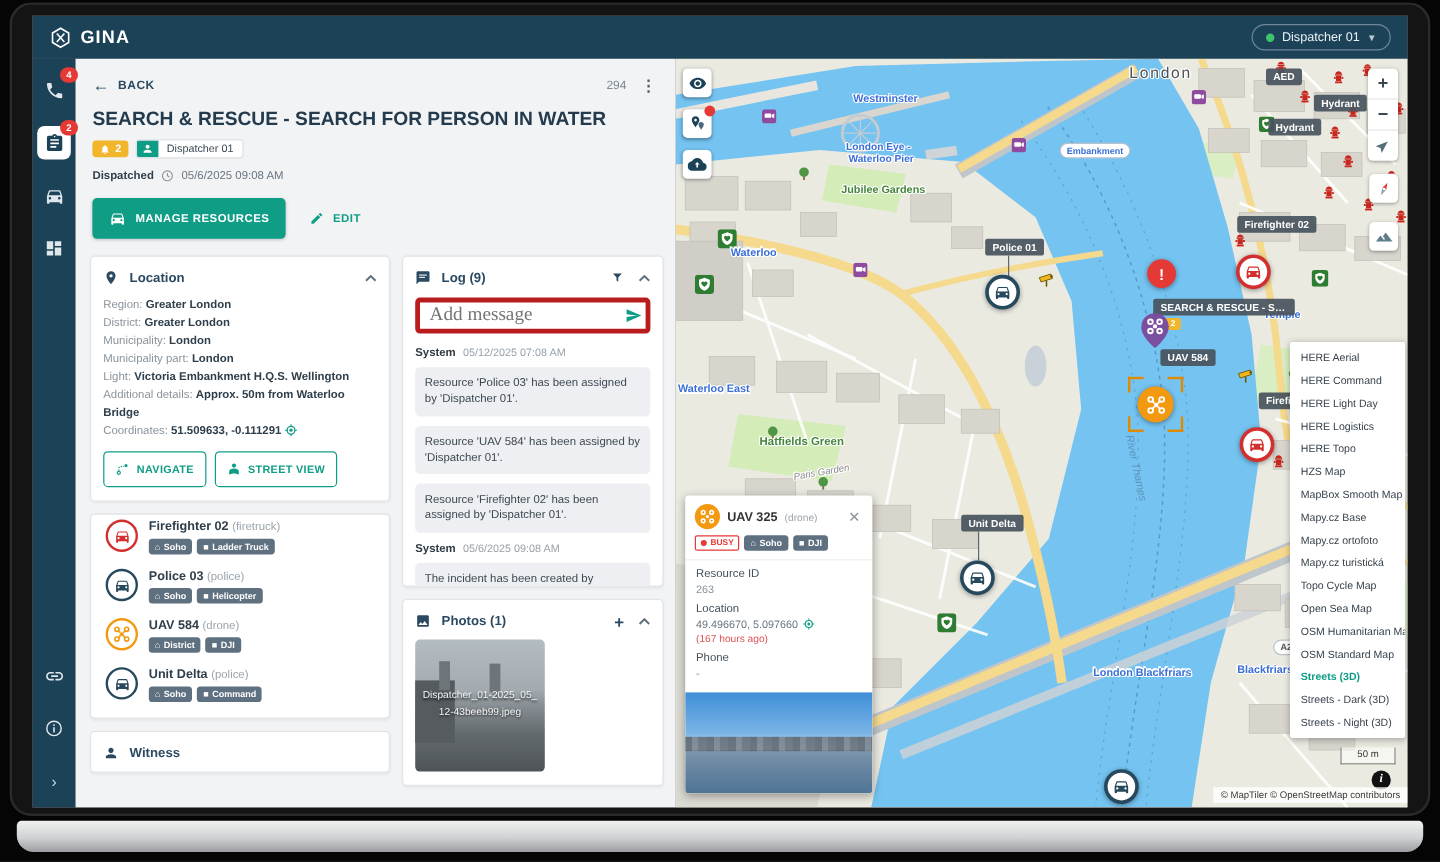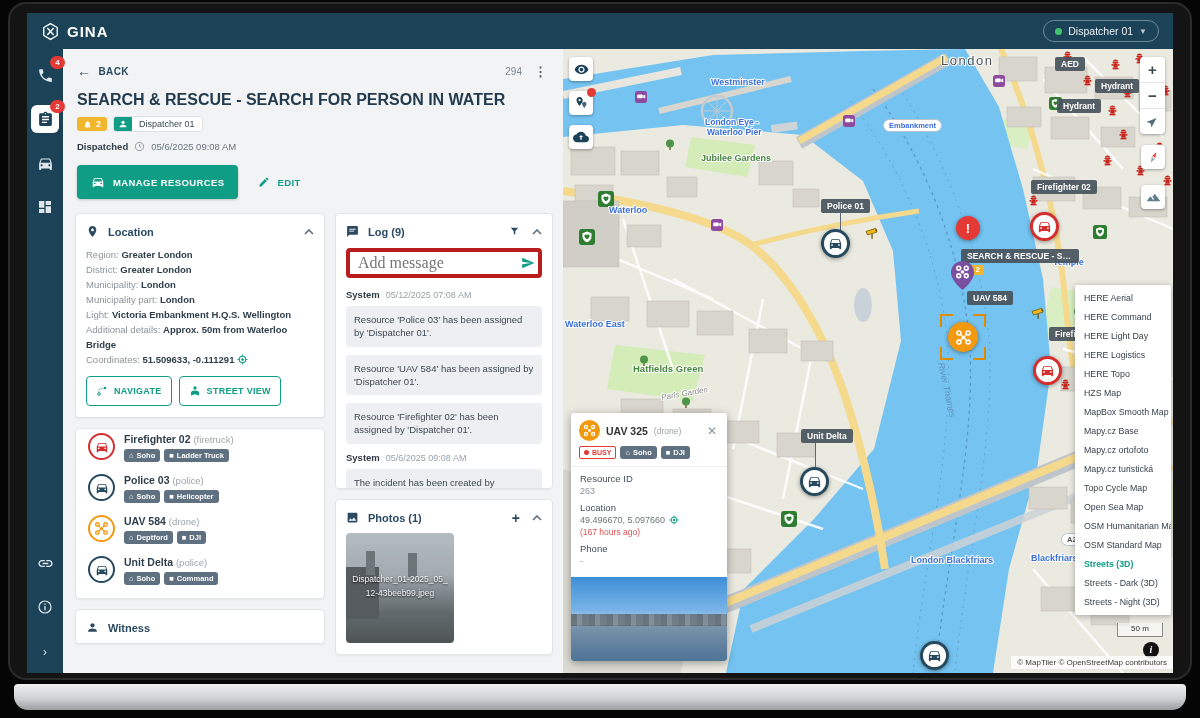--- a/index.html
+++ b/index.html
@@ -365,21 +365,21 @@
                         <circle cx="5.5" cy="18.5" r="2.8"></circle>
                         <circle cx="18.5" cy="18.5" r="2.8"></circle>
                         <path d="M7.5 7.5 10 10M16.5 7.5 14 10M7.5 16.5 10 14M16.5 16.5 14 14"></path>
                       </g>
                       <circle cx="12" cy="12" r="2.6" fill="currentColor"></circle>
                     </svg>
                   </span>
                 <div>
                   <div class="res-name"><span>UAV 584</span> <span class="res-type">(drone)</span></div>
                   <div class="tags">
-                    <span class="tag">⌂ <span>Deptford</span></span>
+                    <span class="tag">⌂ <span>District</span></span>
                     <span class="tag">■ <span>DJI</span></span>
                   </div>
                 </div>
               </div>
               <div class="res" style="margin-bottom:2px;">
                 <span class="res-ic c-pol">
                     <svg width="14" height="14" viewBox="0 0 24 24" fill="currentColor">
                       <path d="M18.92 6.01C18.72 5.42 18.16 5 17.5 5h-11c-.66 0-1.21.42-1.42 1.01L3 12v8c0 .55.45 1 1 1h1c.55 0 1-.45 1-1v-1h12v1c0 .55.45 1 1 1h1c.55 0 1-.45 1-1v-8l-2.08-5.99zM6.5 16c-.83 0-1.5-.67-1.5-1.5S5.67 13 6.5 13s1.5.67 1.5 1.5S7.33 16 6.5 16zm11 0c-.83 0-1.5-.67-1.5-1.5s.67-1.5 1.5-1.5 1.5.67 1.5 1.5-.67 1.5-1.5 1.5zM5 11l1.5-4.5h11L19 11H5z"></path>
                     </svg>
                   </span>

